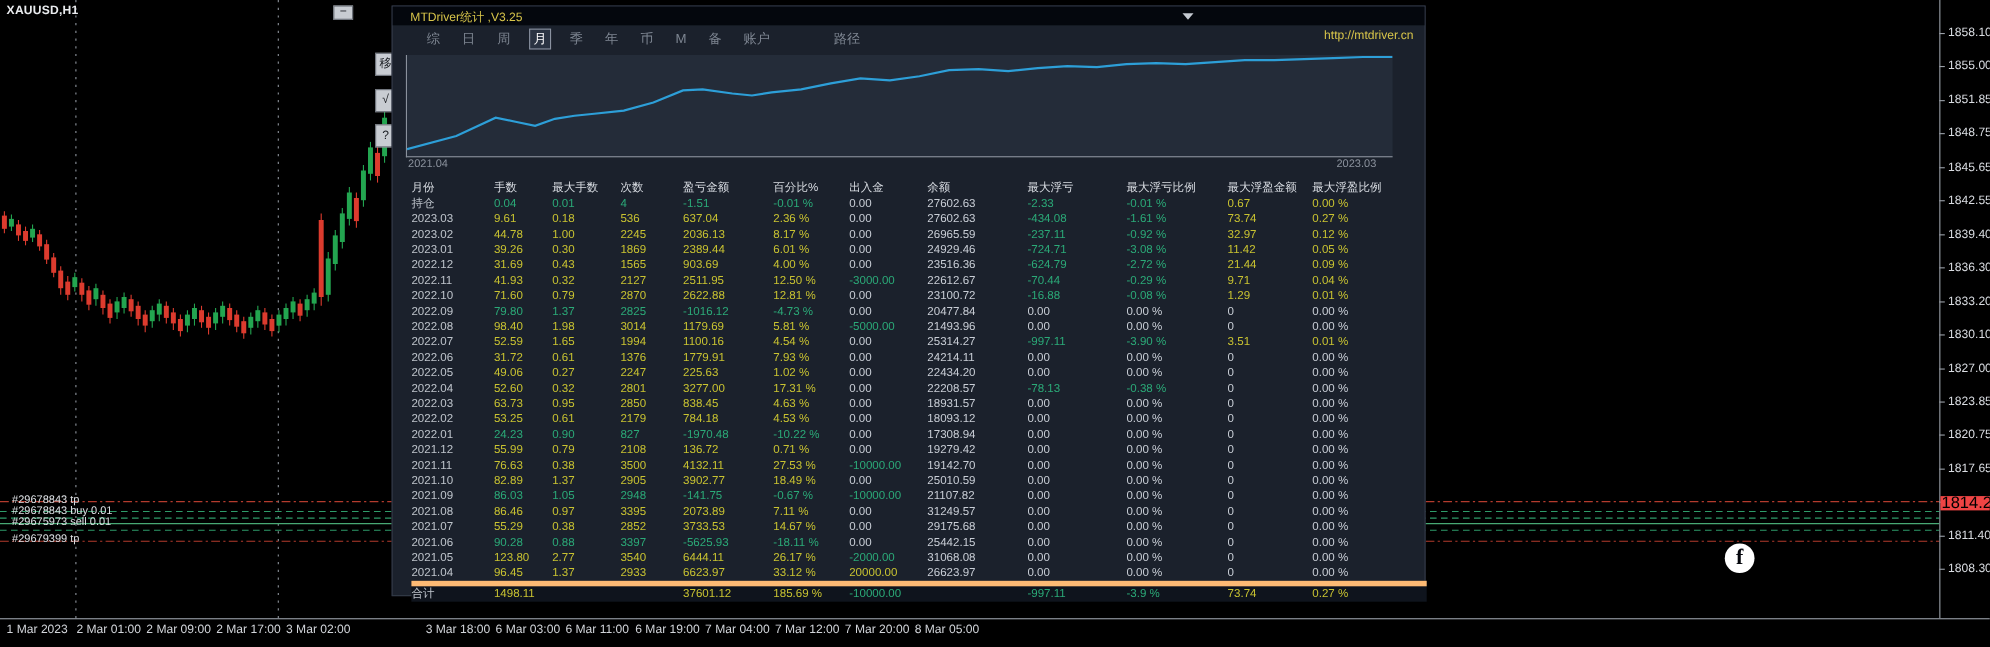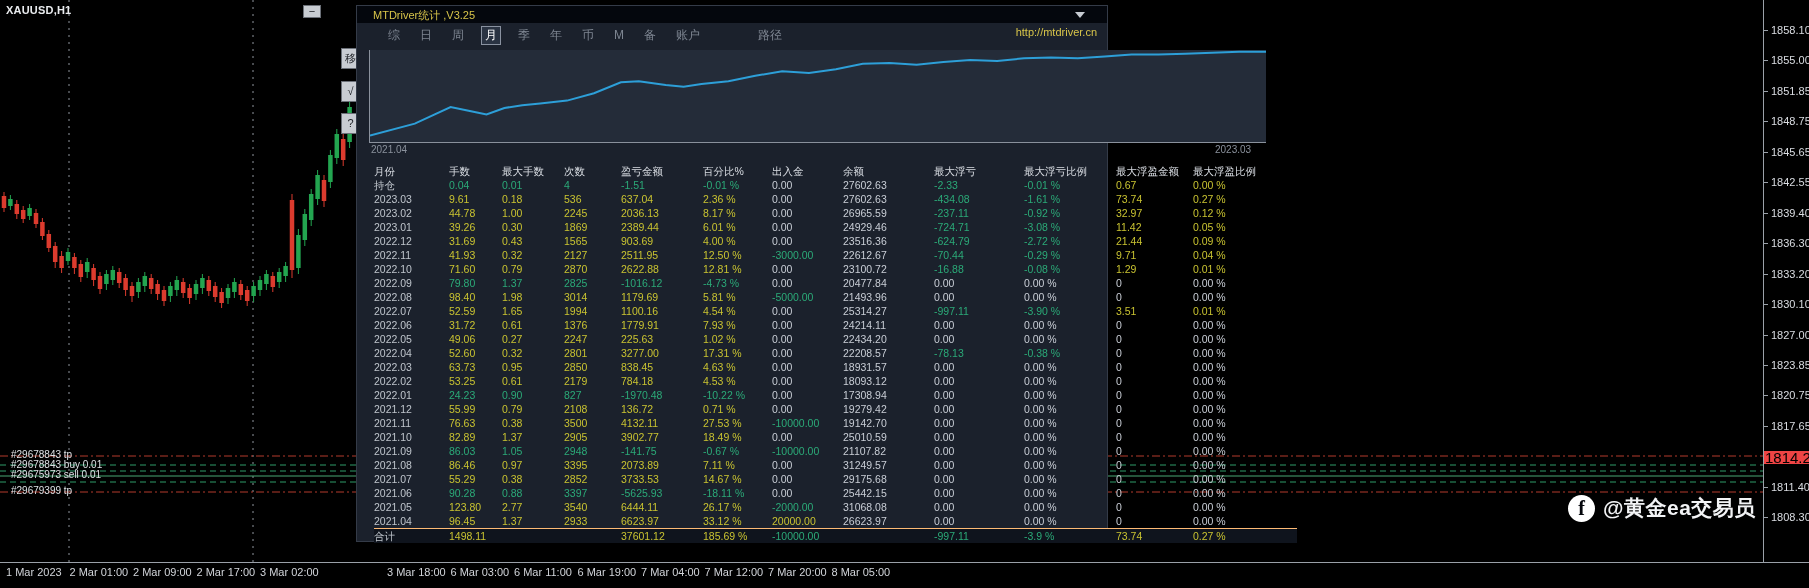--- a/index.html
+++ b/index.html
@@ -20,40 +20,40 @@
   
   #watermark{left:1568px;top:494px;display:flex;align-items:center;}
   #fb-icon{width:27px;height:27px;border-radius:50%;background:#FFFFFF;color:#05070D;
            font-weight:bold;font-size:20px;text-align:center;line-height:26px;font-family:"Liberation Serif",serif;}
   #wm-text{margin-left:8px;color:#F2F3F5;font-size:21px;font-weight:bold;letter-spacing:.5px;}
   
   .sbtn{position:absolute;background:#C8CCD2;border:1px solid #6B7078;color:#1A1D22;
         text-align:center;box-sizing:border-box;cursor:pointer;}
   #min-btn{left:303px;top:5px;width:18px;height:13px;font-size:11px;line-height:10px;}
   
-  #panel{left:356px;top:5px;width:752px;height:537px;background:#1B212C;border:1px solid #343B48;box-sizing:border-box;}
+  #panel{left:356px;top:5px;width:940px;height:537px;background:#1B212C;border:1px solid #343B48;box-sizing:border-box;}
   #titlebar{position:absolute;left:0;top:0;width:100%;height:17px;background:#04070D;}
   #panel-title{position:absolute;left:16px;top:2px;color:#D8C54A;font-size:11px;white-space:nowrap;}
   #panel-url{position:absolute;right:10px;top:20px;color:#D8C54A;font-size:11px;}
   #title-tri{position:absolute;left:718px;top:6px;width:0;height:0;
              border-left:5px solid transparent;border-right:5px solid transparent;border-top:6px solid #C6CBD2;}
   #panel-menu{position:absolute;left:28px;top:17px;height:24px;display:flex;align-items:center;gap:14px;}
   .mi{color:#7E8692;font-size:12px;cursor:pointer;padding:1px 3px;}
   .mi.active{color:#FFFFFF;background:#2A3342;border:1px solid #8A92A0;padding:0 3px;}
   .mi.far{margin-left:38px;}
   #plot{position:absolute;left:12px;top:44px;width:896px;height:92px;background:#242C39;
         border-left:1px solid #8A919C;border-bottom:1px solid #8A919C;}
   #eq-start{position:absolute;left:14px;top:138px;color:#8A919C;font-size:10px;}
   #eq-end{position:absolute;left:858px;top:138px;color:#8A919C;font-size:10px;}
   
   #stats-table{position:absolute;left:0;top:158px;width:940px;}
   .trow{display:grid;grid-template-columns:75px 53px 62px 57px 82px 69px 71px 91px 90px 92px 77px 1fr;
         margin-left:17px;height:14px;line-height:14px;font-size:10.5px;white-space:nowrap;}
   .trow.thead span{color:#D8DCE2;}
-  .trow.total{background:#0F141D;border-top:1px solid #fdba74;width:923px;}
+  .trow.total{background:#0F141D;border-top:5px solid #fdba74;width:923px;}
   .c-label{color:#BFC5CC;}
   .c-yellow{color:#C9C331;}
   .c-green{color:#2BAA78;}
   .c-gray{color:#C9CED6;}
 </style>
 </head>
 <body>
 
 <div id="root">
   <svg id="bgsvg" width="1809" height="588">
@@ -237,21 +237,20 @@
     </div>
   <div id="order-labels">
       <div class="abs olabel" style="top: 450px;">#29678843 tp</div>
       <div class="abs olabel" style="top: 460px;">#29678843 buy 0.01</div>
       <div class="abs olabel" style="top: 470px;">#29675973 sell 0.01</div>
       <div class="abs olabel" style="top: 486px;">#29679399 tp</div>
     </div>
 
   <div class="abs" id="watermark">
     <div id="fb-icon">f</div>
-    <div id="wm-text">@黄金ea交易员</div>
   </div>
 
   <div class="sbtn" id="min-btn">−</div>
   <div id="side-buttons">
       <div class="sbtn" style="left: 341px; top: 48px; width: 19px; height: 21px; font-size: 11px; line-height: 19px;">移</div>
       <div class="sbtn" style="left: 341px; top: 81px; width: 19px; height: 21px; font-size: 11px; line-height: 19px;">√</div>
       <div class="sbtn" style="left: 341px; top: 113px; width: 19px; height: 21px; font-size: 11px; line-height: 19px;">?</div>
     </div>
 
   <div class="abs" id="panel">

